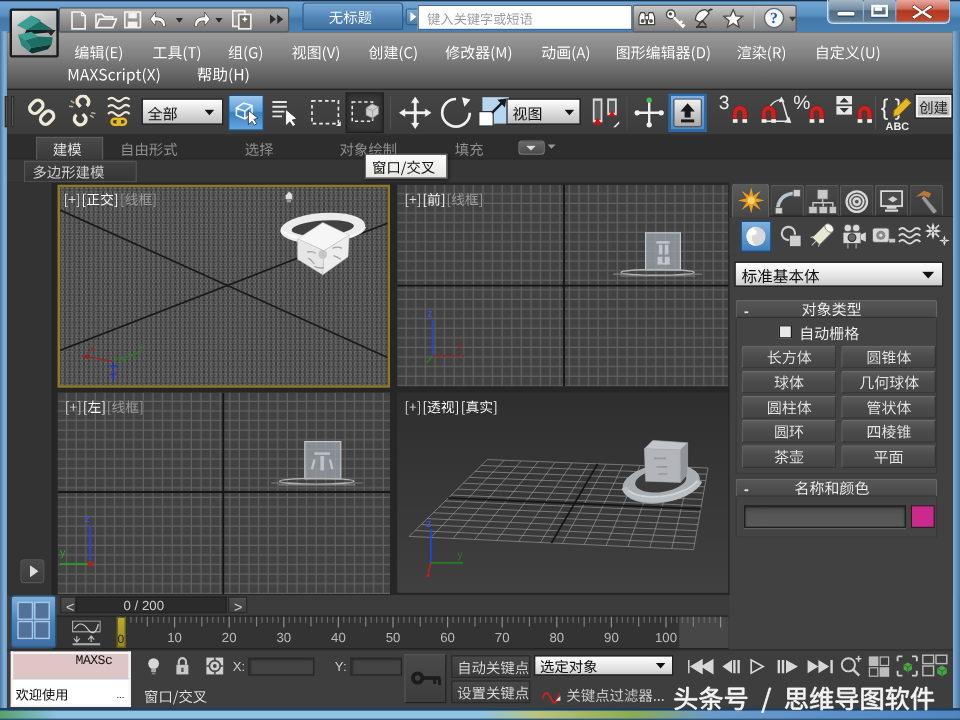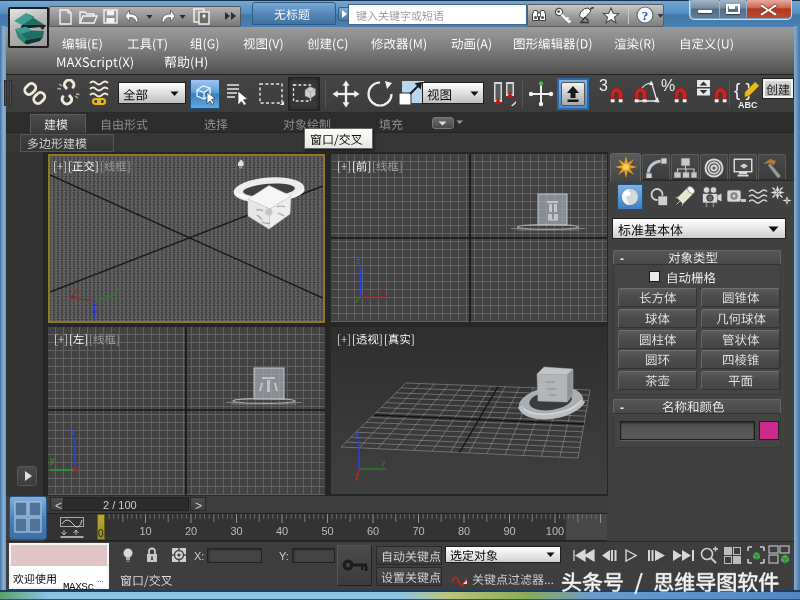--- a/index.html
+++ b/index.html
@@ -505,21 +505,21 @@
       <path transform="translate(0,11.5)" d="M1.2 2H3.5V1.4H2V-8.5H3.5V-9.1H1.2Z M4.6 -8.8C5.3 -8.2 6 -7.4 6.4 -6.9L7.1 -7.4C6.7 -8 5.9 -8.7 5.2 -9.3ZM13.7 -9.5C12.4 -9.2 9.8 -9 7.8 -8.9C7.9 -8.7 7.9 -8.4 8 -8.3C8.8 -8.3 9.8 -8.3 10.7 -8.4V-7.5H7.5V-6.9H10.2C9.4 -6 8.2 -5.3 7.1 -5C7.3 -4.8 7.5 -4.5 7.7 -4.3C8.7 -4.7 9.9 -5.6 10.7 -6.5V-4.9H11.5V-6.5C12.3 -5.6 13.4 -4.8 14.5 -4.4C14.6 -4.6 14.9 -4.9 15 -5C13.9 -5.3 12.8 -6.1 12 -6.9H14.8V-7.5H11.5V-8.5C12.6 -8.6 13.5 -8.7 14.3 -8.9ZM8.4 -4.6V-4H9.7C9.5 -2.7 9 -1.8 7.4 -1.3C7.6 -1.2 7.8 -0.9 7.9 -0.7C9.7 -1.3 10.3 -2.4 10.5 -4H11.9C11.8 -3.6 11.7 -3.2 11.6 -2.9H13.6C13.5 -2.1 13.4 -1.7 13.2 -1.6C13.1 -1.5 13.1 -1.5 12.9 -1.5C12.7 -1.5 12.1 -1.5 11.6 -1.5C11.7 -1.3 11.8 -1 11.8 -0.9C12.4 -0.8 12.9 -0.8 13.2 -0.8C13.5 -0.8 13.7 -0.9 13.9 -1.1C14.1 -1.3 14.3 -1.9 14.4 -3.3C14.4 -3.4 14.4 -3.6 14.4 -3.6H12.6L12.8 -4.6ZM6.8 -5.2H4.5V-4.4H5.9V-1C5.5 -0.7 4.9 -0.3 4.4 0.2L5 0.9C5.6 0.2 6.3 -0.4 6.7 -0.4C6.9 -0.4 7.3 -0.1 7.7 0.2C8.5 0.7 9.5 0.8 10.8 0.8C11.9 0.8 13.9 0.7 14.8 0.7C14.8 0.4 14.9 0 15 -0.2C13.9 -0.1 12.1 0 10.8 0C9.6 0 8.6 -0.1 7.9 -0.5C7.3 -0.9 7.1 -1.1 6.8 -1.1Z M20.6 -9.1V-3H21.4V-8.3H25V-3H25.8V-9.1ZM17.2 -9.2C17.6 -8.8 18 -8.2 18.2 -7.7L18.9 -8.2C18.7 -8.6 18.3 -9.2 17.8 -9.6ZM22.7 -7.5V-5.2C22.7 -3.4 22.4 -1.2 19.5 0.3C19.6 0.4 19.9 0.7 20 0.9C21.7 0 22.6 -1.2 23.1 -2.5V-0.2C23.1 0.5 23.4 0.7 24.2 0.7H25.2C26.2 0.7 26.4 0.3 26.5 -1.5C26.3 -1.6 26 -1.7 25.8 -1.9C25.7 -0.2 25.7 0.1 25.3 0.1H24.3C24 0.1 23.9 0 23.9 -0.3V-3.2H23.3C23.5 -3.9 23.5 -4.6 23.5 -5.2V-7.5ZM16.1 -7.7V-6.9H18.9C18.2 -5.4 17 -4 15.8 -3.2C16 -3 16.2 -2.6 16.2 -2.3C16.7 -2.7 17.1 -3.1 17.6 -3.6V0.9H18.4V-4C18.8 -3.5 19.3 -2.9 19.5 -2.5L20.1 -3.2C19.8 -3.5 19 -4.4 18.6 -4.9C19.2 -5.6 19.6 -6.5 20 -7.4L19.5 -7.7L19.3 -7.7Z M27.3 2H29.6V-9.1H27.3V-8.5H28.8V1.4H27.3Z" fill="#ffffff"></path>
     </svg>
     <svg style="position:absolute;left:383.9305px;top:331.5px;overflow:visible" width="33" height="15.5">
       <path transform="translate(0,11.5)" d="M1.2 2H3.5V1.4H2V-8.5H3.5V-9.1H1.2Z M10.7 -0.5C12 -0.1 13.3 0.5 14.1 0.9L14.8 0.3C13.9 -0.1 12.5 -0.7 11.2 -1.1ZM7.9 -1.1C7.1 -0.6 5.7 0 4.5 0.3C4.7 0.5 5 0.8 5.1 0.9C6.3 0.6 7.7 0 8.6 -0.6ZM9.3 -9.7 9.2 -8.7H4.9V-7.9H9.1L9 -7.2H6.2V-2H4.5V-1.3H14.8V-2H13.1V-7.2H9.8L9.9 -7.9H14.5V-8.7H10.1L10.2 -9.6ZM7 -2V-2.8H12.3V-2ZM7 -5.3H12.3V-4.6H7ZM7 -5.9V-6.6H12.3V-5.9ZM7 -4.1H12.3V-3.4H7Z M21.6 -1.2C23.1 -0.7 24.6 0.1 25.6 0.9L26.1 0.2C25.1 -0.5 23.5 -1.3 22 -1.9ZM18.1 -6.4C18.8 -6 19.5 -5.5 19.8 -5.1L20.4 -5.7C20 -6.1 19.3 -6.6 18.7 -7ZM17 -4.6C17.7 -4.3 18.4 -3.7 18.8 -3.3L19.3 -3.9C18.9 -4.3 18.2 -4.9 17.5 -5.2ZM16.4 -8.3V-6H17.3V-7.5H25V-6H25.9V-8.3H21.9C21.8 -8.8 21.5 -9.3 21.2 -9.7L20.3 -9.5C20.5 -9.1 20.7 -8.7 20.9 -8.3ZM16.2 -2.9V-2.2H20.4C19.7 -1.1 18.5 -0.3 16.3 0.1C16.5 0.3 16.7 0.7 16.8 0.9C19.4 0.3 20.7 -0.7 21.3 -2.2H26.1V-2.9H21.6C21.9 -4.1 22 -5.4 22.1 -7H21.2C21.1 -5.3 21.1 -4 20.7 -2.9Z M27.3 2H29.6V-9.1H27.3V-8.5H28.8V1.4H27.3Z" fill="#ffffff"></path>
     </svg>
     <div style="position:absolute;left:44px;top:496px;width:563px;height:17px;background:#3c3c3c;"></div>
     <div style="position:absolute;left:50px;top:497px;width:14px;height:14px;background:linear-gradient(#4e4e4e,#3e3e3e);border:1px solid #2a2a2a;">
       <div style="position:absolute;left:4px;top:1px;color:#ccc;font:12px 'Liberation Sans'">&lt;</div>
     </div>
     <div style="position:absolute;left:63px;top:497px;width:126px;height:14px;background:#2b2b2b;border:1px solid #222;"></div>
-    <div style="position:absolute;left:103px;top:500px;font:11px 'Liberation Sans',sans-serif;color:#cccccc;line-height:1;white-space:nowrap;">2 / 100</div>
+    <div style="position:absolute;left:103px;top:500px;font:11px 'Liberation Sans',sans-serif;color:#cccccc;line-height:1;white-space:nowrap;">0 / 200</div>
     <div style="position:absolute;left:190px;top:497px;width:16px;height:14px;background:linear-gradient(#4e4e4e,#3e3e3e);border:1px solid #2a2a2a;">
       <div style="position:absolute;left:4px;top:1px;color:#ccc;font:12px 'Liberation Sans'">&gt;</div>
     </div>
     <div style="position:absolute;left:44px;top:513px;width:563px;height:28px;background:#333333;border-top:1px solid #222;border-bottom:1px solid #222;"></div>
     <svg style="position:absolute;left:60px;top:517px;" width="24" height="21" viewBox="0 0 24 21">
       <rect x="0.5" y="0.5" width="23" height="9" fill="none" stroke="#aaa" stroke-width="1"></rect>
 <path d="M2 7 q5 -8 11 0 t9 -4" fill="none" stroke="#ccc" stroke-width="1"></path>
 <path d="M4 13 l0 5 m-2.5 -3 l2.5 3 l2.5 -3 M16 18 l0 -5 m-2.5 3 l2.5 -3 l2.5 3" stroke="#bbb" stroke-width="1" fill="none"></path>
 <rect x="0.5" y="19" width="23" height="2" fill="#aaa"></rect>
     </svg>
@@ -657,21 +657,21 @@
         <rect x="15" y="1" width="12" height="14"></rect>
 <rect x="1" y="17" width="12" height="14"></rect>
         <rect x="15" y="17" width="12" height="14"></rect>
       </g>
     </svg>
     <div style="position:absolute;left:9px;top:543px;width:100px;height:23px;background:#dfc5c5;border:2px solid #f5f5f5;border-bottom:1px solid #ccc;"></div>
     <div style="position:absolute;left:9px;top:566px;width:100px;height:23px;background:#ffffff;border:2px solid #f5f5f5;border-top:none;"></div>
     <svg style="position:absolute;left:13px;top:572px;overflow:visible" width="46" height="15">
       <path transform="translate(0,11)" d="M0.6 -6C1.2 -5.2 1.9 -4.2 2.6 -3.2C1.9 -2 1.1 -1.1 0.3 -0.5C0.5 -0.3 0.7 0 0.8 0.1C1.7 -0.5 2.4 -1.3 3 -2.4C3.4 -1.8 3.7 -1.3 3.8 -0.8L4.5 -1.4C4.3 -1.9 3.9 -2.5 3.5 -3.2C4 -4.5 4.5 -6 4.7 -7.8L4.2 -8L4.1 -8H0.5V-7.2H3.8C3.7 -6.1 3.3 -5 2.9 -4C2.4 -4.9 1.7 -5.8 1.2 -6.5ZM6 -9.2C5.8 -7.6 5.4 -6.1 4.7 -5.1C4.9 -5 5.2 -4.8 5.4 -4.6C5.8 -5.2 6.1 -6 6.3 -6.8H9.5C9.3 -6.2 9.2 -5.6 9 -5.2L9.7 -5C9.9 -5.6 10.2 -6.6 10.4 -7.4L9.9 -7.6L9.7 -7.6H6.5C6.6 -8.1 6.7 -8.6 6.8 -9.1ZM7 -6.2V-5.4C7 -3.8 6.7 -1.4 3.9 0.3C4.1 0.5 4.4 0.7 4.5 0.9C6.2 -0.2 7.1 -1.5 7.4 -2.8C7.9 -1.1 8.8 0.2 10.1 0.9C10.2 0.7 10.5 0.3 10.7 0.2C9 -0.6 8.1 -2.4 7.7 -4.6L7.7 -5.4V-6.2Z M11.7 -8.1C12.4 -7.7 13.3 -7 13.7 -6.6L14.2 -7.2C13.8 -7.6 12.9 -8.2 12.3 -8.6ZM13.8 -5.4H11.5V-4.6H13V-1.1C12.5 -0.9 12 -0.4 11.4 0.2L12 0.9C12.5 0.1 13.1 -0.5 13.4 -0.5C13.7 -0.5 14.1 -0.1 14.5 0.1C15.3 0.6 16.2 0.7 17.5 0.7C18.7 0.7 20.6 0.7 21.3 0.6C21.4 0.4 21.5 0 21.6 -0.2C20.4 -0.1 18.8 0 17.6 0C16.3 0 15.4 -0.1 14.7 -0.6C14.2 -0.8 14 -1.1 13.8 -1.2ZM17.8 -8.4V-0.5H18.6V-7.7H20.4V-2.8C20.4 -2.6 20.3 -2.6 20.2 -2.6C20.1 -2.6 19.6 -2.6 19.1 -2.6C19.2 -2.4 19.4 -2.1 19.4 -1.9C20.1 -1.9 20.5 -1.9 20.8 -2C21.1 -2.1 21.1 -2.3 21.1 -2.7V-8.4ZM14.8 -1.7C15 -1.9 15.3 -2 17.6 -2.8C17.6 -3 17.6 -3.3 17.6 -3.5L15.7 -2.9V-7.7C16.4 -8 17.2 -8.3 17.8 -8.7L17.2 -9.3C16.6 -8.9 15.7 -8.5 14.9 -8.2V-3.2C14.9 -2.8 14.6 -2.5 14.4 -2.4C14.5 -2.2 14.7 -1.9 14.8 -1.7Z M28.6 -9.2V-8H25.5V-7.3H28.6V-6.2H25.9V-3.1H28.5C28.5 -2.5 28.3 -2 27.9 -1.4C27.4 -1.8 26.9 -2.3 26.5 -2.9L25.9 -2.7C26.3 -2 26.8 -1.4 27.4 -0.9C26.9 -0.4 26.2 0 25.1 0.2C25.3 0.4 25.5 0.7 25.6 0.9C26.8 0.6 27.6 0.1 28.1 -0.4C29.2 0.2 30.6 0.7 32.2 0.9C32.3 0.7 32.5 0.3 32.7 0.2C31.1 0 29.7 -0.4 28.6 -1C29.1 -1.7 29.2 -2.4 29.3 -3.1H32.2V-6.2H29.4V-7.3H32.6V-8H29.4V-9.2ZM26.6 -5.5H28.6V-4.3L28.6 -3.8H26.6ZM29.4 -5.5H31.4V-3.8H29.4L29.4 -4.3ZM25.1 -9.3C24.4 -7.6 23.3 -6 22.2 -4.9C22.4 -4.7 22.6 -4.3 22.7 -4.1C23.1 -4.5 23.5 -5 23.9 -5.5V0.9H24.7V-6.7C25.1 -7.5 25.5 -8.2 25.8 -9Z M34.7 -8.5V-4.5C34.7 -2.9 34.6 -1 33.4 0.4C33.5 0.5 33.9 0.8 34 0.9C34.8 0 35.2 -1.3 35.4 -2.5H38.1V0.8H39V-2.5H41.9V-0.2C41.9 0 41.9 0 41.6 0C41.4 0 40.7 0.1 39.9 0C40 0.2 40.2 0.6 40.2 0.8C41.2 0.8 41.9 0.8 42.3 0.7C42.6 0.5 42.8 0.3 42.8 -0.2V-8.5ZM35.5 -7.7H38.1V-5.9H35.5ZM41.9 -7.7V-5.9H39V-7.7ZM35.5 -5.1H38.1V-3.3H35.5C35.5 -3.7 35.5 -4.1 35.5 -4.5ZM41.9 -5.1V-3.3H39V-5.1Z" fill="#111"></path>
     </svg>
-    <div style="position:absolute;left:63px;top:582px;font:11px 'Liberation Sans',sans-serif;color:#111;line-height:1;white-space:nowrap;font-family:'Liberation Mono';letter-spacing:-0.5px">MAXSc</div>
+    <div style="position:absolute;left:63px;top:546px;font:11px 'Liberation Sans',sans-serif;color:#111;line-height:1;white-space:nowrap;font-family:'Liberation Mono';letter-spacing:-0.5px">MAXSc</div>
     <div style="position:absolute;left:97px;top:576px;font:8px 'Liberation Sans',sans-serif;color:#111;line-height:1;white-space:nowrap;">...</div>
     <svg style="position:absolute;left:120px;top:547px;" width="16" height="17" viewBox="0 0 16 17">
       <circle cx="8" cy="6" r="4.5" fill="#d8d8d8"></circle>
       <rect x="6" y="10" width="4" height="3" fill="#aaa"></rect>
 <rect x="6.5" y="13.5" width="3" height="1.5" fill="#888"></rect>
     </svg>
     <svg style="position:absolute;left:145px;top:547px;" width="14" height="16" viewBox="0 0 14 16">
       <rect x="2" y="7" width="10" height="8" fill="#c8c8c8"></rect>
 <path d="M4 7 V4.5 a3 3 0 0 1 6 0 V7" fill="none" stroke="#c8c8c8" stroke-width="1.8"></path>
 <rect x="6" y="9.5" width="2" height="3.5" fill="#555"></rect>

